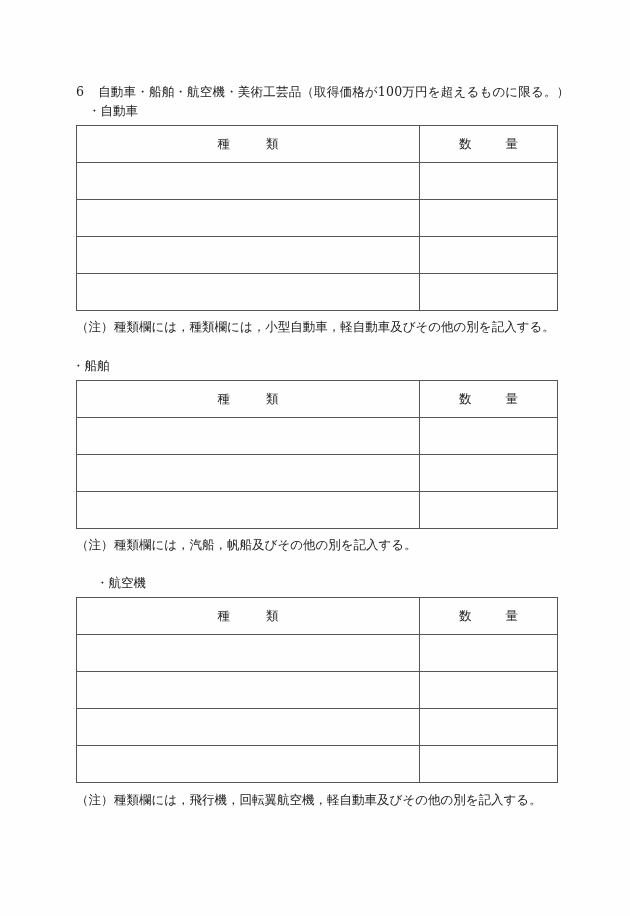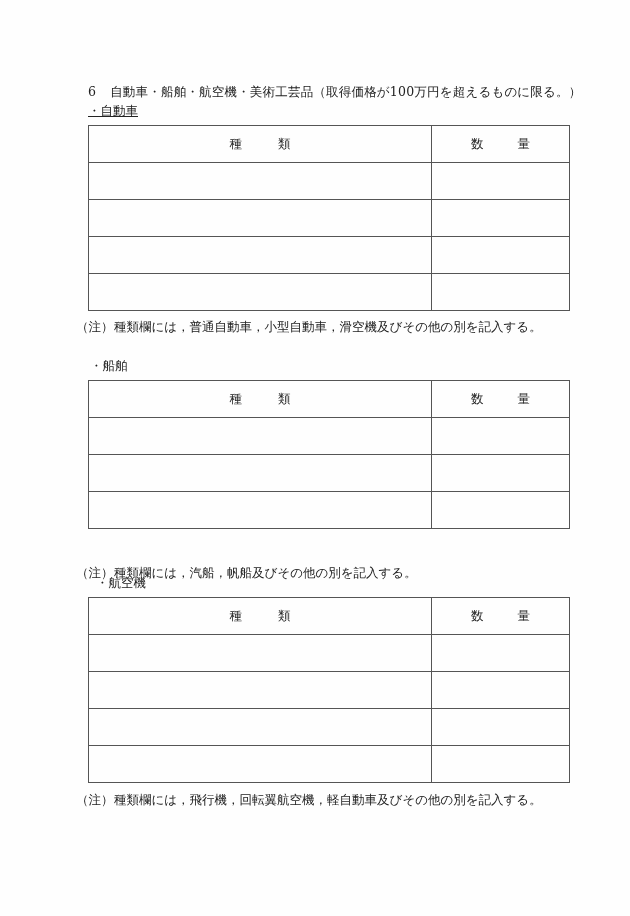--- a/index.html
+++ b/index.html
@@ -9,32 +9,31 @@
     }
     body {
       width: 630px;
       height: 916px;
       position: relative;
       overflow: hidden;
       font-family: "DejaVu Serif", "Liberation Serif", serif;
       color: #222;
     }
     .abs { position: absolute; white-space: nowrap; }
-    .heading { font-size: 12.5px; letter-spacing: 0.2px; margin-left: 12px; }
+    .heading { font-size: 12.5px; letter-spacing: 0.2px; }
     .subhead { font-size: 12.5px; }
     .note { font-size: 12.5px; }
     .note .label { display: inline-block; width: 38px; }
 
     table.form-table {
       position: absolute;
       left: 76px;
       width: 481px;
       border-collapse: collapse;
       table-layout: fixed;
-      margin-left: 12px;
     }
     table.form-table td, table.form-table th {
       border: 1px solid #555;
       padding: 0;
       font-weight: normal;
       font-size: 12.5px;
     }
     table.form-table th { height: 36px; text-align: center; }
     table.form-table td { height: 36px; }
     col.c-kind { width: 343px; }
@@ -42,21 +41,21 @@
     .gap-kind { width: 36px; display: inline-block; }
     .gap-qty { width: 34px; display: inline-block; }
   </style>
 </head>
 <body>
 
 <div class="abs heading" style="left:76px; top:84px;">
   <span>6</span><span style="display:inline-block;width:14px;"></span><span>自動車・船舶・航空機・美術工芸品（取得価格が100万円を超えるものに限る。）</span>
 </div>
 
-<div class="abs subhead" style="left:88px; top:103px;text-decoration:underline;">・自動車</div>
+<div class="abs subhead" style="left:88px; top:103px;">・自動車</div>
 
 <table class="form-table" style="top:125px;">
   <colgroup>
       <col class="c-kind">
       <col class="c-qty">
     </colgroup>
   <tbody>
       <tr>
     <th>
       <span>種</span><span class="gap-kind"></span><span>類</span>
@@ -78,24 +77,24 @@
     <td></td>
   </tr>
   <tr>
     <td></td>
     <td></td>
   </tr>
 </tbody>
   </table>
 
 <div class="abs note" style="left:76px; top:319px;">
-  <span class="label">（注）</span><span>種類欄には，普通自動車，小型自動車，滑空機及びその他の別を記入する。</span>
+  <span class="label">（注）</span><span>種類欄には，種類欄には，小型自動車，軽自動車及びその他の別を記入する。</span>
 </div>
 
-<div class="abs subhead" style="left:90px; top:358px;">・船舶</div>
+<div class="abs subhead" style="left:72px; top:358px;">・船舶</div>
 
 <table class="form-table" style="top:380px;">
   <colgroup>
       <col class="c-kind">
       <col class="c-qty">
     </colgroup>
   <tbody>
       <tr>
     <th>
       <span>種</span><span class="gap-kind"></span><span>類</span>
@@ -112,21 +111,21 @@
     <td></td>
     <td></td>
   </tr>
   <tr>
     <td></td>
     <td></td>
   </tr>
 </tbody>
   </table>
 
-<div class="abs note" style="left:76px; top:537px;margin-top:28px;">
+<div class="abs note" style="left:76px; top:537px;">
   <span class="label">（注）</span><span>種類欄には，汽船，帆船及びその他の別を記入する。</span>
 </div>
 
 <div class="abs subhead" style="left:96px; top:575px;">・航空機</div>
 
 <table class="form-table" style="top:597px;">
   <colgroup>
       <col class="c-kind">
       <col class="c-qty">
     </colgroup>

